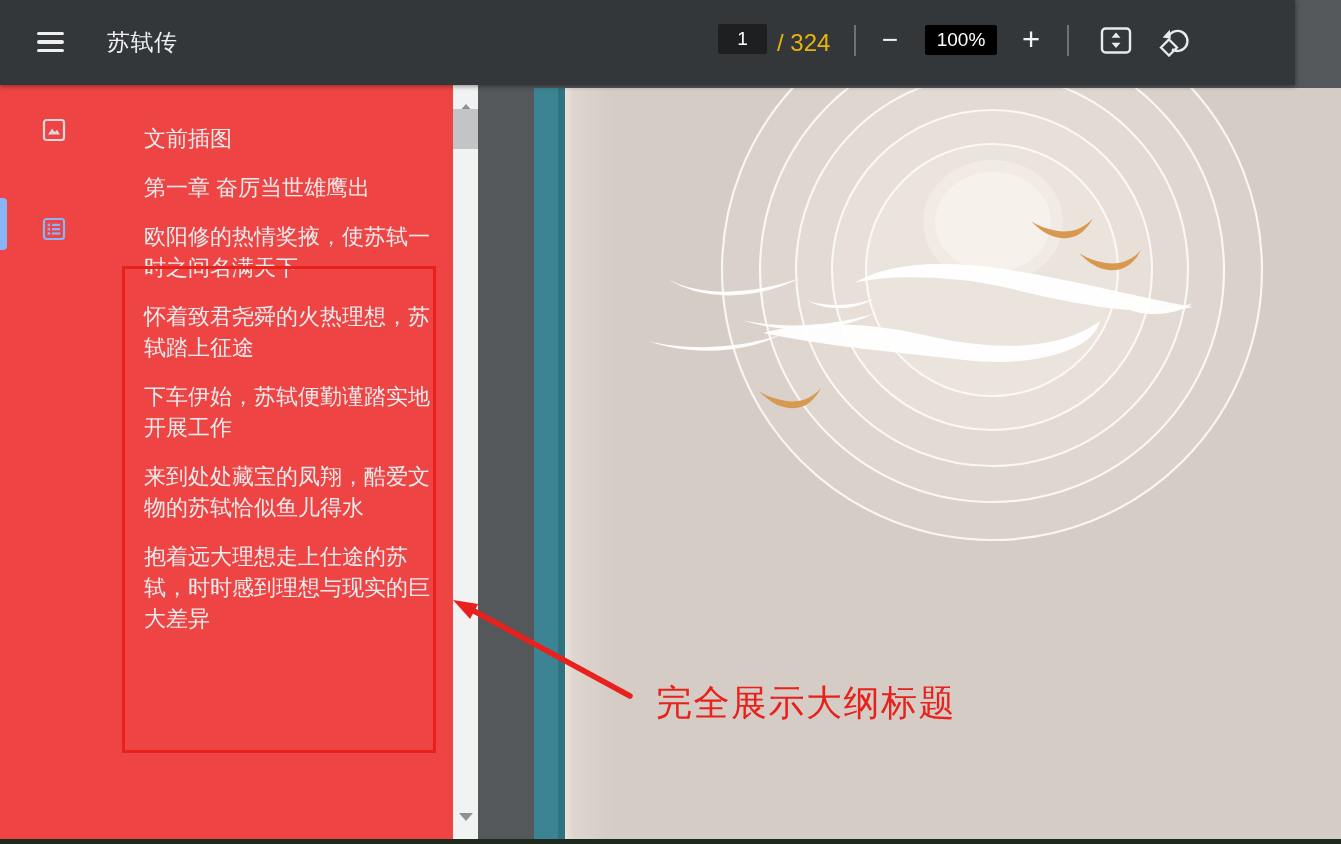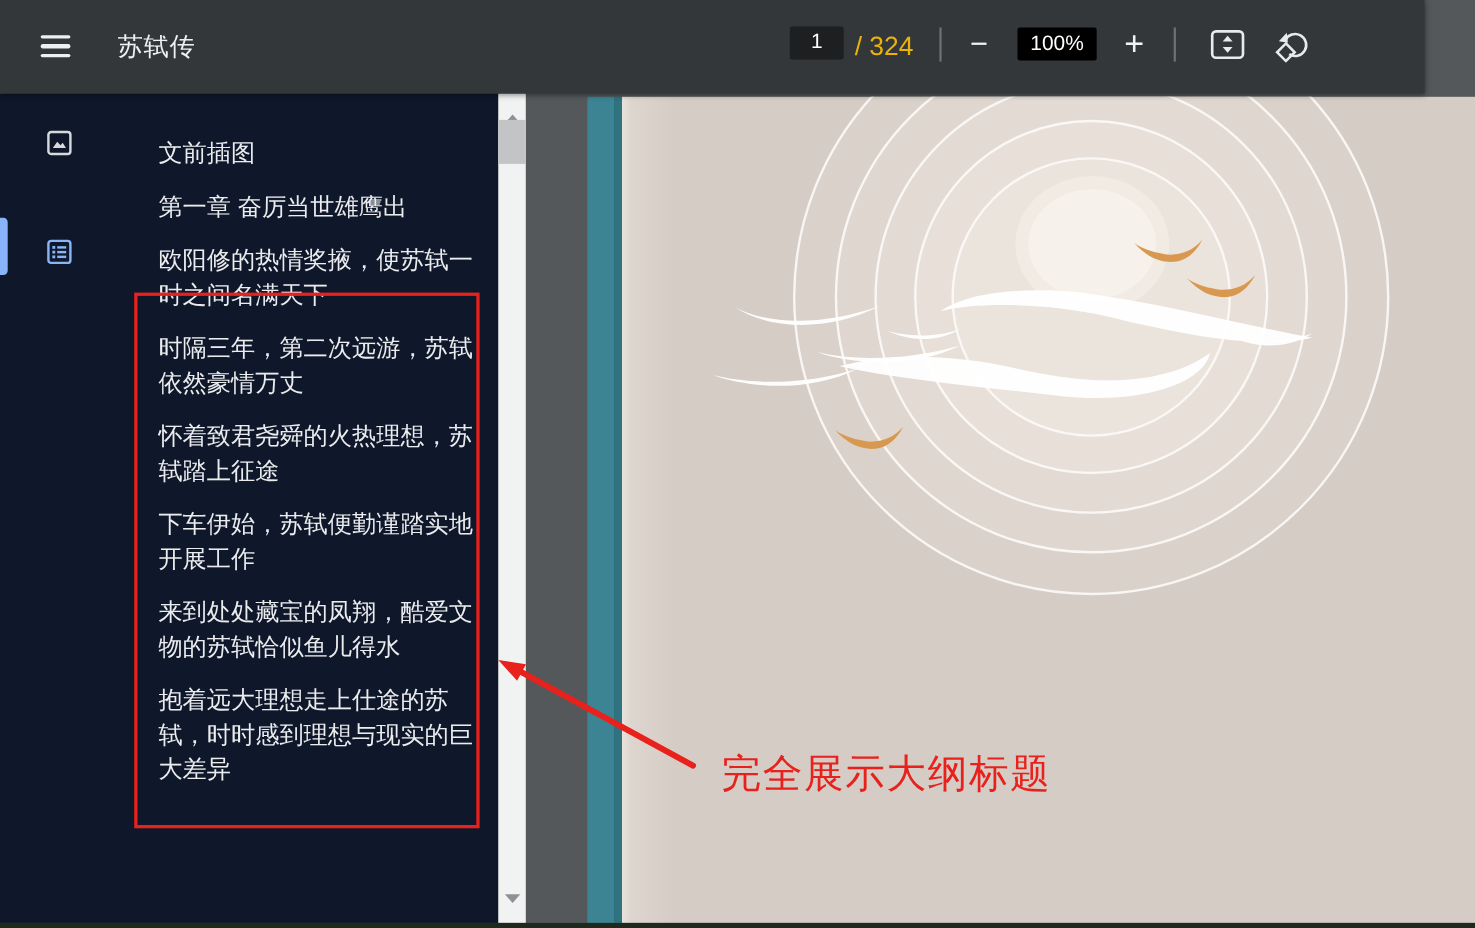--- a/index.html
+++ b/index.html
@@ -31,21 +31,21 @@
     cursor:pointer; display:flex; align-items:center; justify-content:center; }
   .zoom-out { left:869px; top:22px; width:42px; height:36px; font-size:28px; }
   .zoom-in  { left:1008px; top:18px; width:46px; height:44px; font-size:31px; }
   .zoom-value { position:absolute; left:925px; top:25px; width:72px; height:30px;
     background:#000000; border-radius:2px; color:#fff; font-size:19px;
     line-height:30px; text-align:center; cursor:text; }
   .fit-btn { left:1094px; top:20px; width:44px; height:42px; }
   .rotate-btn { left:1152px; top:20px; width:46px; height:42px; }
   
   .sidebar { position:absolute; left:0; top:85px; width:453px; height:754px;
-    background:#0f172a; z-index:5; overflow:hidden; }
+    background:#ef4444; z-index:5; overflow:hidden; }
   .rail-pill { position:absolute; left:0; top:113px; width:7px; height:52px;
     background:#8ab4f8; border-radius:0 4px 4px 0; }
   .rail-btn { position:absolute; left:36px; width:36px; height:36px;
     background:transparent; border:none; cursor:pointer;
     display:flex; align-items:center; justify-content:center; }
   .thumbs-btn { top:27px; } .outline-btn { top:126px; }
   .outline-list { position:absolute; left:144px; top:38px; width:292px;
     list-style:none; }
   .outline-list li { font-size:22px; line-height:31px; margin-bottom:18px;
     color:#eaecee; cursor:pointer; word-break:normal; }
@@ -176,21 +176,20 @@
         <rect x="5.6" y="15.2" width="2.6" height="2.6"></rect>
           <rect x="10" y="15.4" width="8.2" height="2.2"></rect>
       </g>
     </svg>
   </button>
 
   <ul class="outline-list">
     <li>文前插图</li>
     <li>第一章 奋厉当世雄鹰出</li>
     <li>欧阳修的热情奖掖，使苏轼一时之间名满天下</li>
-    <li>时隔三年，第二次远游，苏轼依然豪情万丈</li>
     <li>怀着致君尧舜的火热理想，苏轼踏上征途</li>
     <li>下车伊始，苏轼便勤谨踏实地开展工作</li>
     <li>来到处处藏宝的凤翔，酷爱文物的苏轼恰似鱼儿得水</li>
     <li>抱着远大理想走上仕途的苏轼，时时感到理想与现实的巨大差异</li>
   </ul>
 </div>
 
 <div class="sb">
   <button class="sb-up">
     <span class="tri-up"></span>

